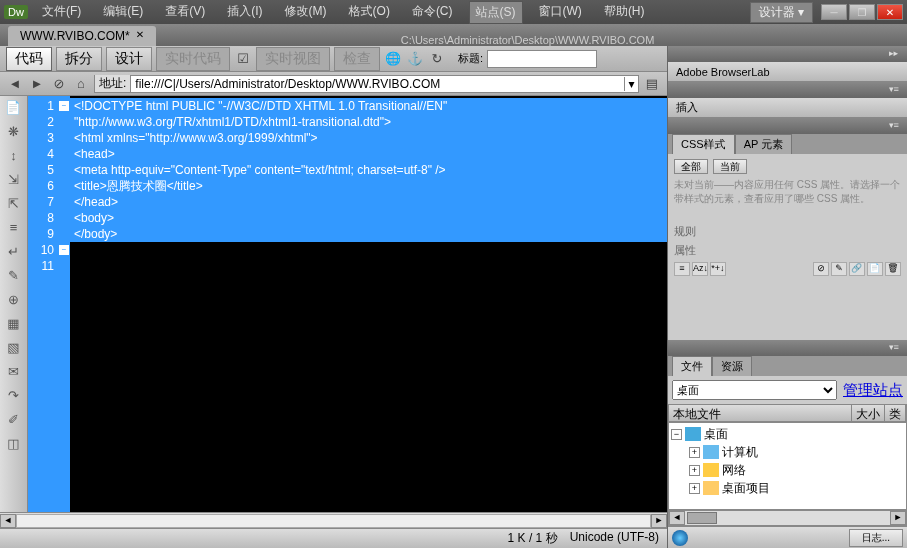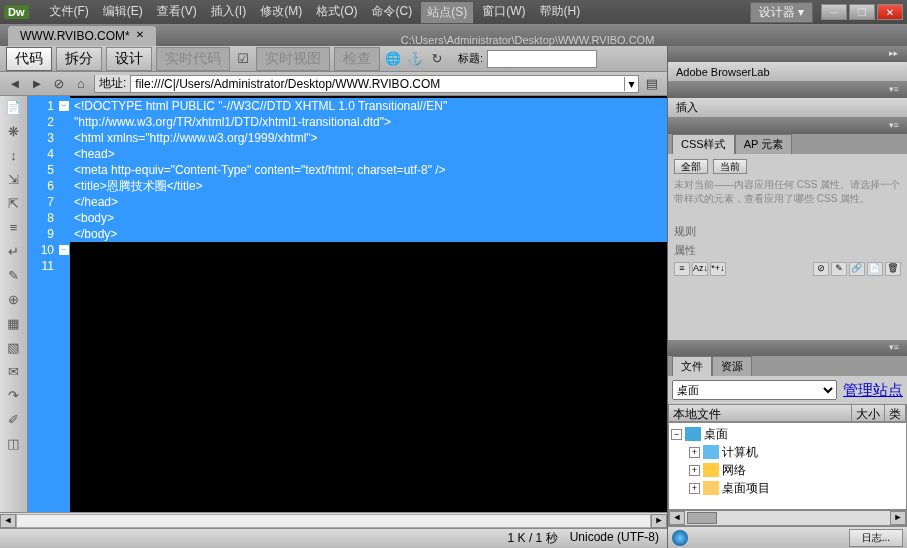--- a/index.html
+++ b/index.html
@@ -1,19 +1,19 @@
 <!DOCTYPE html>
 <html><head>
 <meta charset="utf-8">
 <style>
 *{margin:0;padding:0;box-sizing:border-box;font-family:"Microsoft YaHei",SimSun,Arial,sans-serif;font-size:12px}
 body{background:#a0a0a0;width:907px;height:548px;overflow:hidden;position:relative}
 .titlebar{height:24px;background:linear-gradient(#5a5a5a,#4a4a4a);display:flex;align-items:center;padding:0 4px;color:#ddd}
-.dw-logo{background:#4a7b2e;color:#fff;font-weight:bold;padding:1px 4px;border-radius:2px;margin-right:15px;font-size:11px}
-.menubar{display:flex;gap:2px;flex:1}
+.dw-logo{background:#4a7b2e;color:#fff;font-weight:normal;padding:1px 4px;border-radius:2px;margin-right:8px;font-size:11px}
+.menubar{display:flex;gap:10px;flex:1}
 .menubar span{padding:2px 6px;cursor:pointer}
 .menubar .active{background:#888;border:1px solid #555}
 .win-controls{display:flex;gap:2px}
 .win-btn{width:26px;height:16px;border:1px solid #888;background:linear-gradient(#ccc,#999);display:flex;align-items:center;justify-content:center;font-size:10px;cursor:pointer}
 .win-btn.close{background:linear-gradient(#e54,#c21);color:#fff}
 .designer-btn{background:#888;border:1px solid #666;padding:1px 8px;margin-right:8px;color:#eee;cursor:pointer}
 .tabbar{height:22px;background:linear-gradient(#888,#666);display:flex;align-items:end;padding:0 8px;color:#ddd}
 .doc-tab{background:#b4b4b4;color:#000;padding:3px 12px;border-radius:3px 3px 0 0;display:flex;align-items:flex-start;gap:6px;font-size:11px}
 .doc-tab .x{cursor:pointer;font-size:10px}
 .doc-path{flex:1;text-align:center;font-size:11px;color:#ccc}

